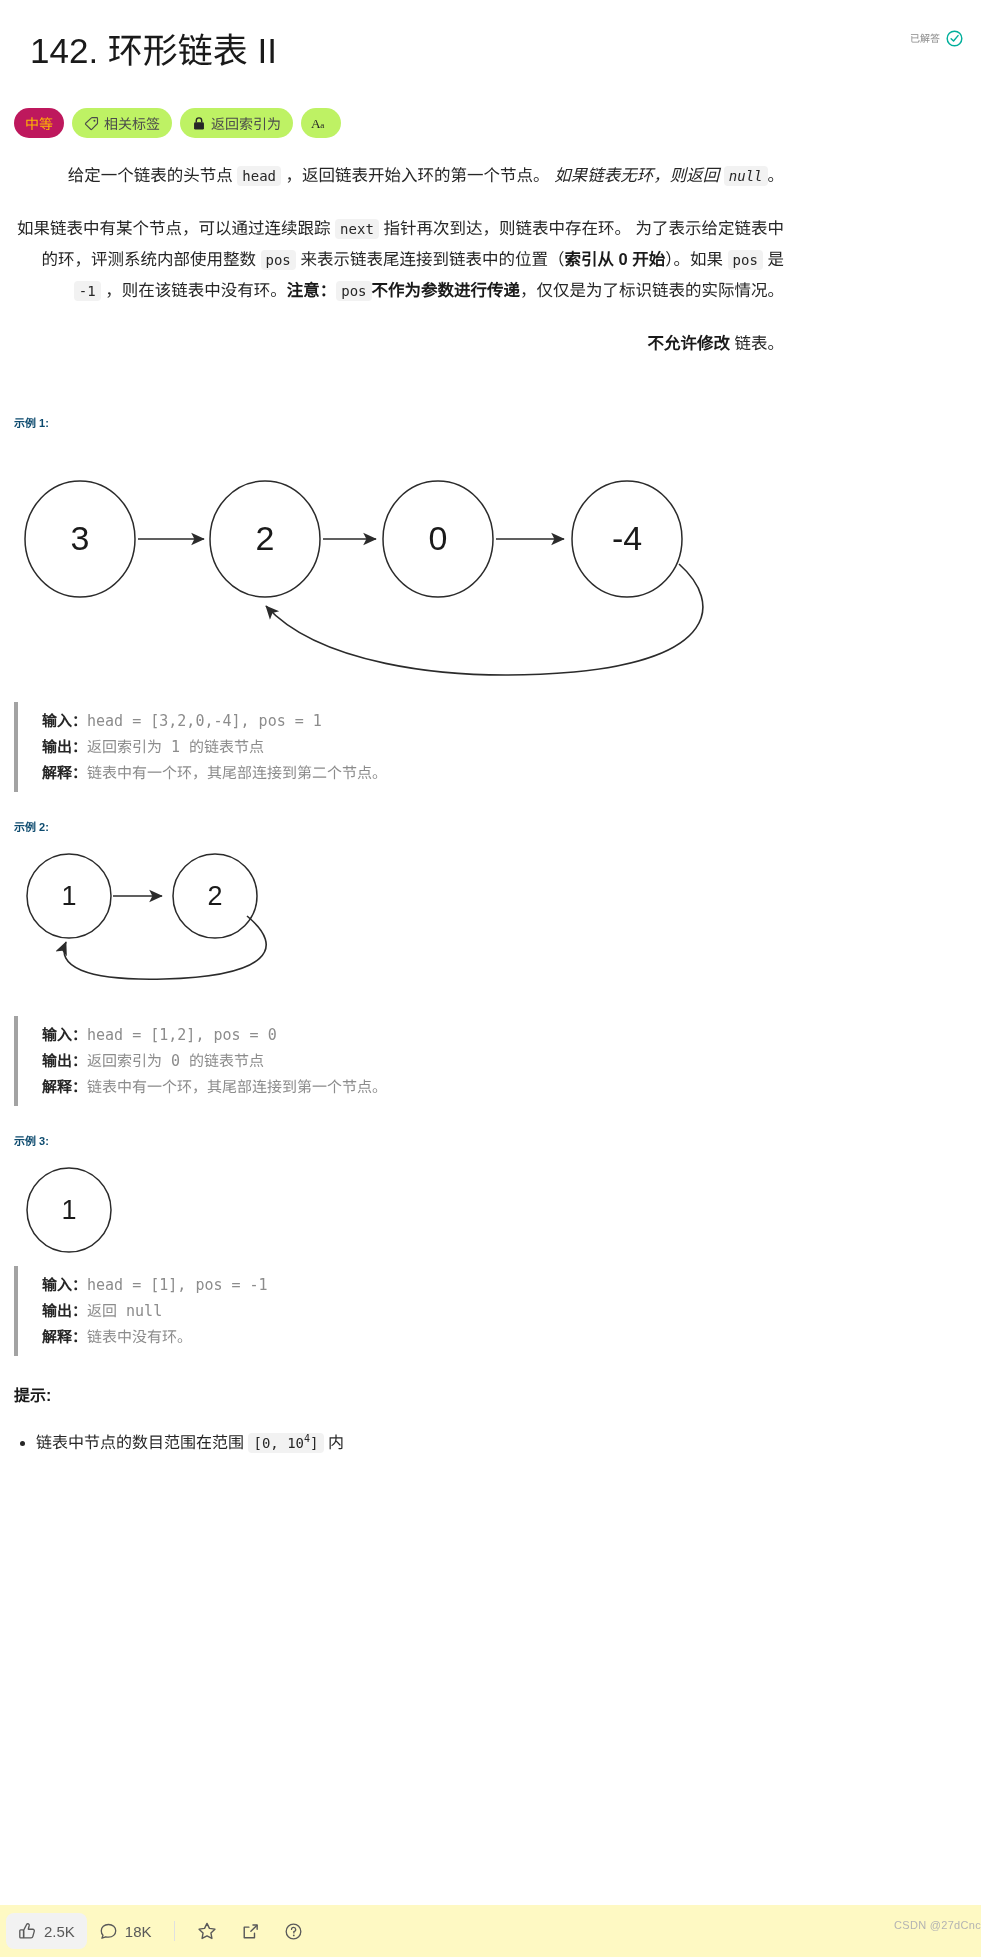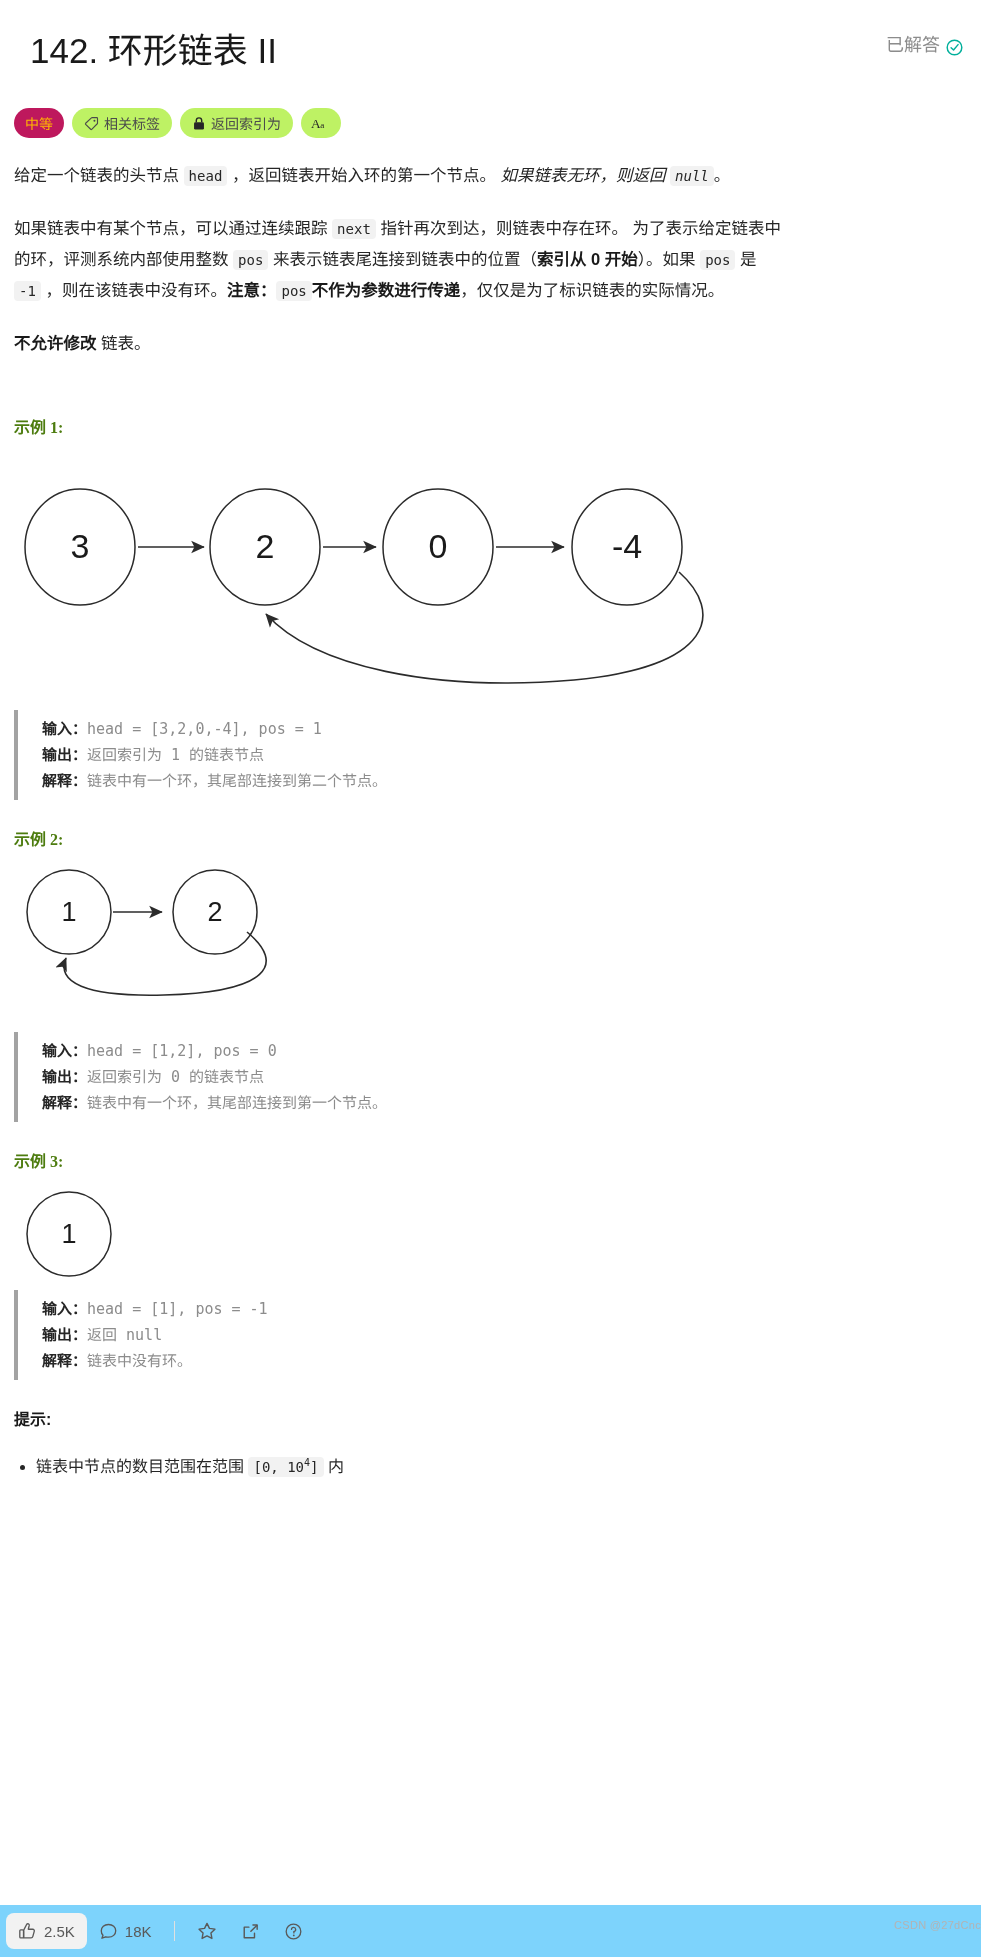--- a/index.html
+++ b/index.html
@@ -34,23 +34,23 @@
   .title {
     font-size: 35px;
     line-height: 42px;
     font-weight: 500;
     color: #1a1a1a;
     letter-spacing: 0px;
     margin: 16px;
   }
   .solved {
     display: flex;
-    align-items: flex-end;
+    align-items: flex-start;
     gap: 6px;
-    font-size: 18px;
+    font-size: 10px;
     color: #8c8c8c;
     padding-top: 16px;
     padding-right: 4px;
     white-space: nowrap;
   }
   .check-icon svg { display: block; }
 
   
   .tag-row {
     display: flex;
@@ -81,41 +81,41 @@
   .pill svg { display: block; }
 
   
   .content { margin-top: 22px; }
   p.para {
     font-size: 16.5px;
     line-height: 30px;
     margin: 12px 0 22px 0;
     color: #262626;
     max-width: 770px;
+    text-align: right;
   }
   code.inline {
     font-family: "DejaVu Sans Mono", "Liberation Mono", monospace;
     font-size: 14px;
     background: #f2f2f2;
     border-radius: 4px;
     padding: 2px 5px;
     color: #262626;
     white-space: nowrap;
   }
   em.it {
     font-style: italic;
   }
   strong.b { font-weight: 700; color: #1a1a1a; }
 
   h4.example-head {
-    font-size: 16px;
+    font-size: 11px;
     font-weight: 700;
     margin: 0 0 14px 0;
-    color: #4d7c0f;
-    font-family: Liberation Serif, serif;
+    color: #0c4a6e;
   }
   h4.example-head .num { font-weight: 600; }
 
   
   .diagram { margin: 0 0 8px 0; }
   .diagram svg { display: block; }
 
   
   pre.example-block {
     margin: 0 0 26px 0;
@@ -154,21 +154,21 @@
   
   .footer-bar {
     position: absolute;
     left: 0;
     bottom: 0;
     width: 981px;
     height: 52px;
     display: flex;
     align-items: center;
     padding-left: 6px;
-    background: #7dd3fc;
+    background: #fef9c3;
   }
   .fbtn {
     display: inline-flex;
     align-items: center;
     gap: 7px;
     height: 36px;
     padding: 0 12px;
     border-radius: 8px;
     font-size: 15px;
     color: #595959;

